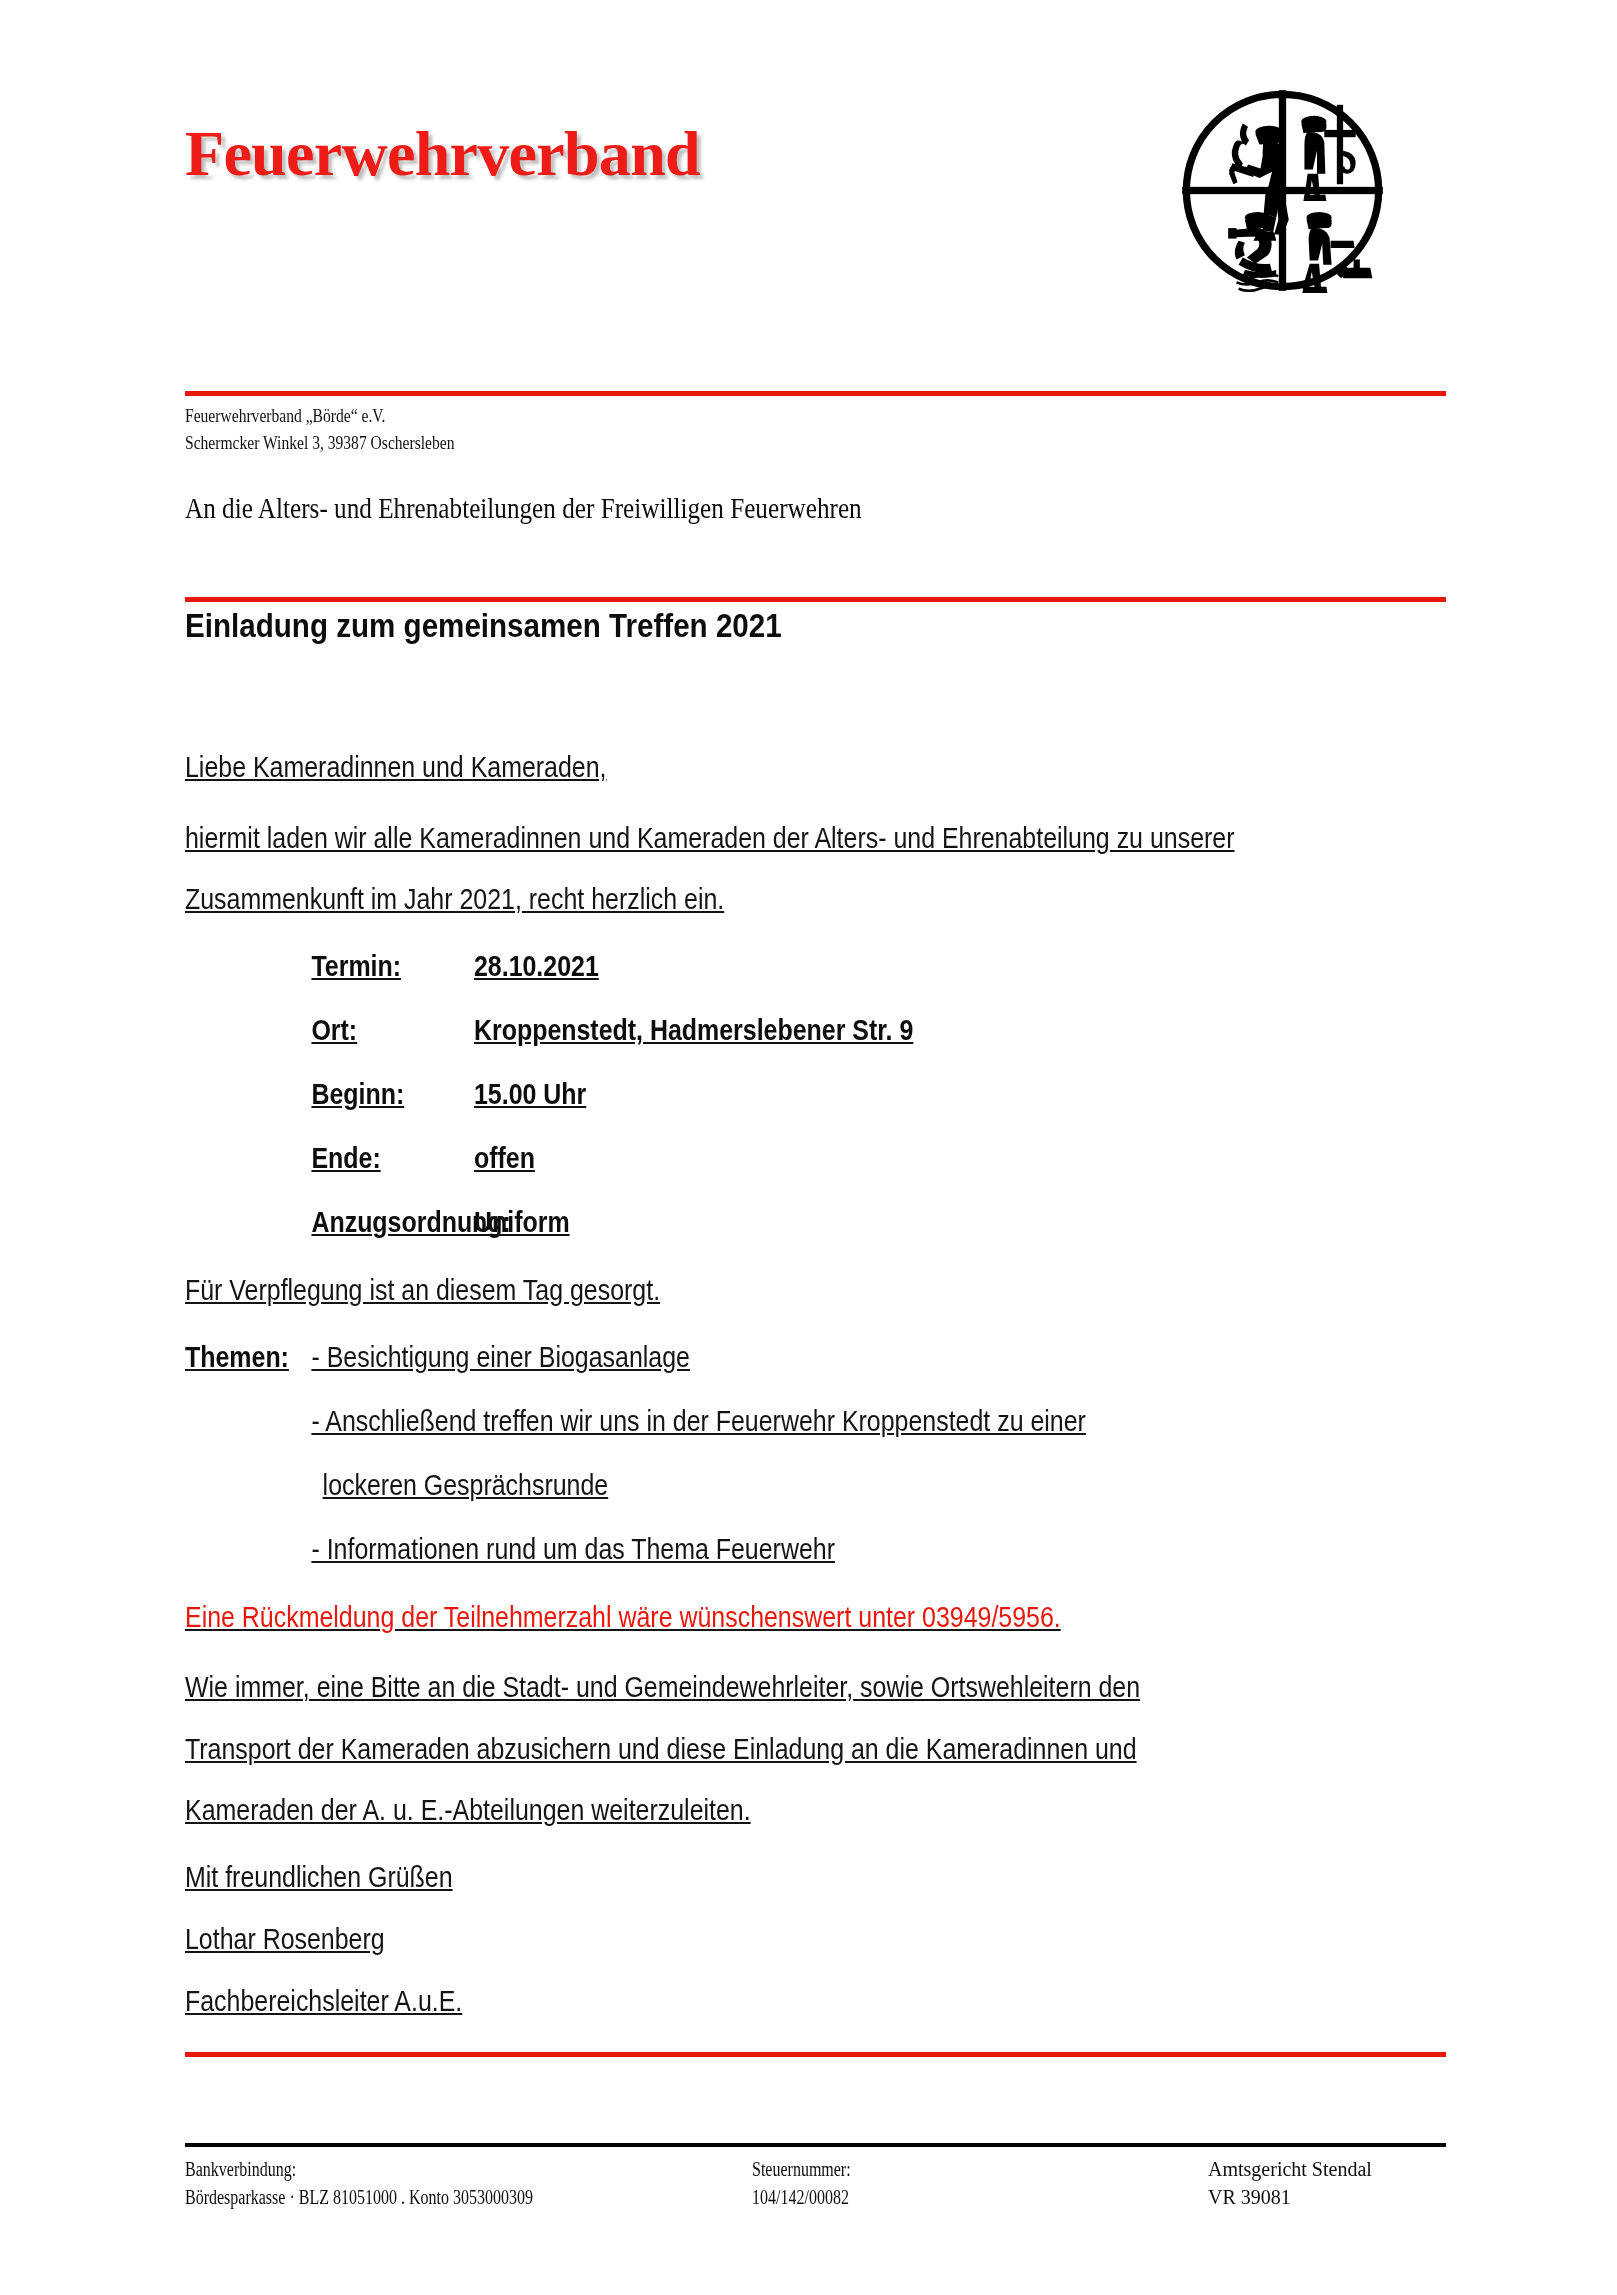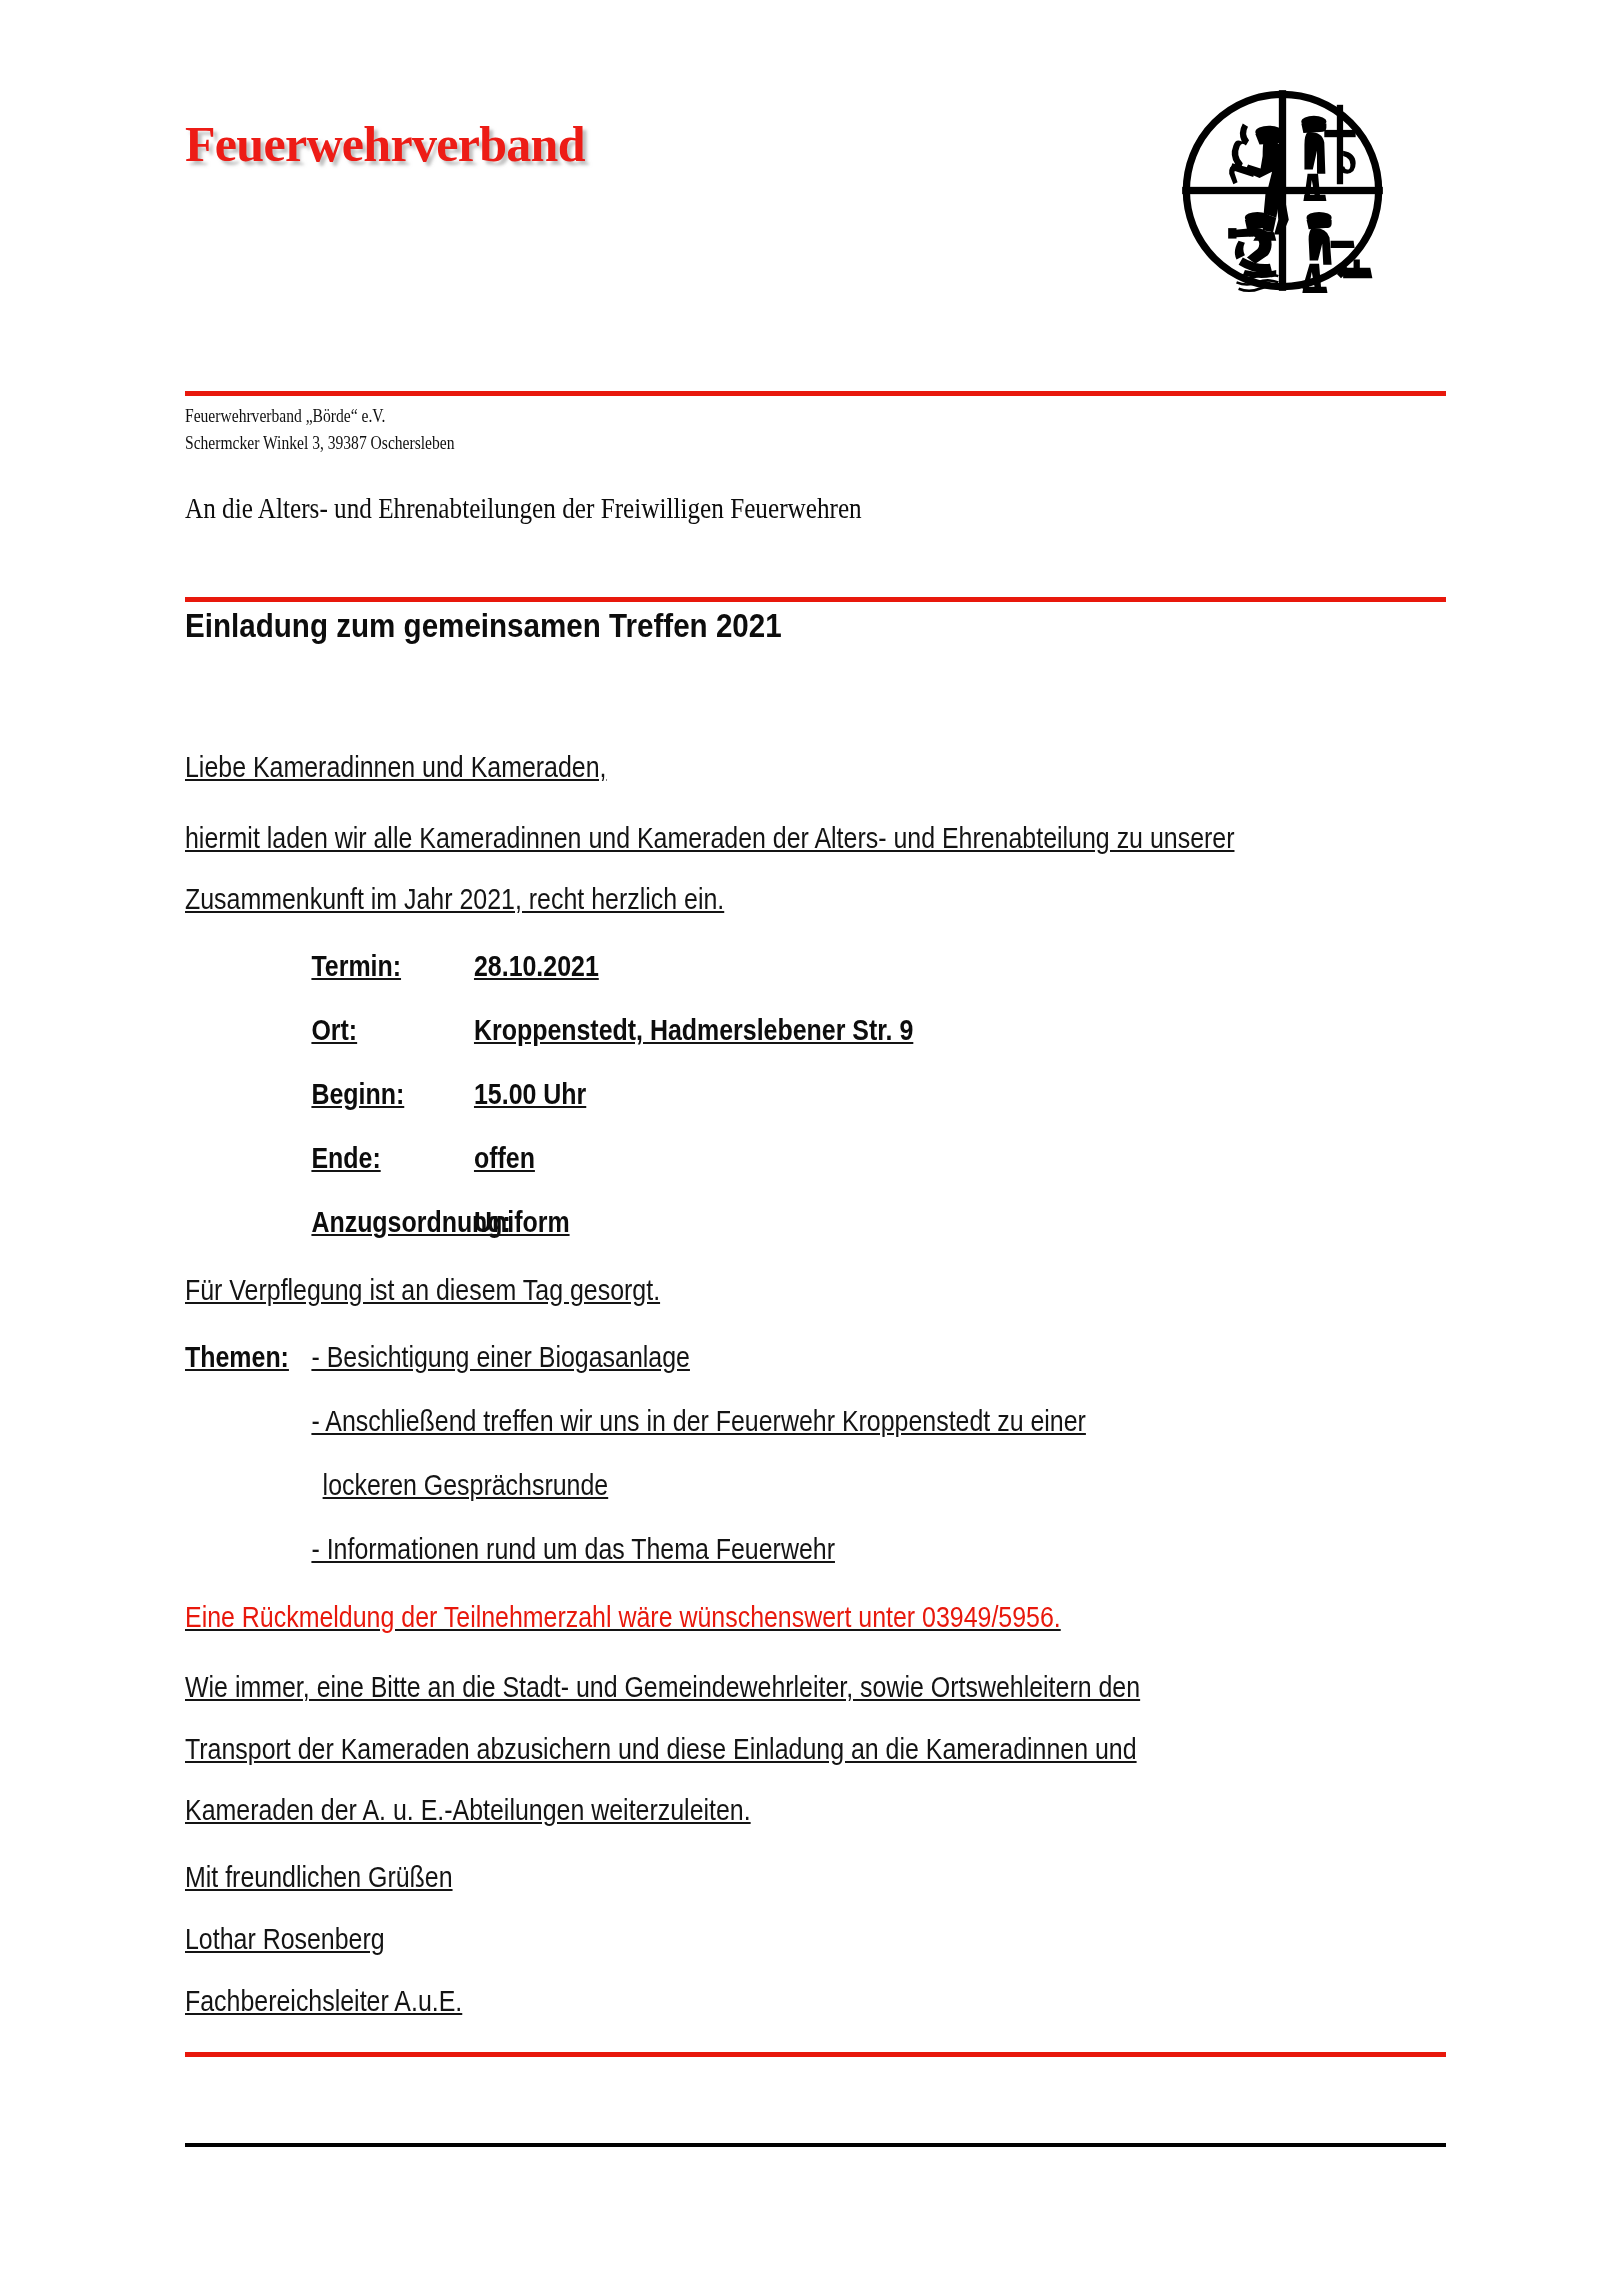--- a/index.html
+++ b/index.html
@@ -21,21 +21,21 @@
   
   .letterhead {
     position: absolute;
     left: 185px;
     top: 111px;
     width: 978px;
   }
   .letterhead-line {
     font-family: "Liberation Serif", "DejaVu Serif", serif;
     font-weight: bold;
-    font-size: 50px;
+    font-size: 64px;
     line-height: 1.35;
     color: #ED1C16;
     letter-spacing: -0.7px;
     text-shadow: 3.9px 3.9px 3.3px rgba(140,140,140,0.55);
     white-space: nowrap;
   }
 
   .logo {
     position: absolute;
     left: 1178px;
@@ -324,15 +324,29 @@
 
     <p class="para tight">Wie immer, eine Bitte an die Stadt- und Gemeindewehrleiter, sowie Ortswehleitern den</p>
     <p class="para tight">Transport der Kameraden abzusichern und diese Einladung an die Kameradinnen und</p>
     <p class="para">Kameraden der A. u. E.-Abteilungen weiterzuleiten.</p>
 
     <div class="sig">Mit freundlichen Grüßen</div>
     <div class="sig">Lothar Rosenberg</div>
     <div class="sig">Fachbereichsleiter A.u.E.</div>
   </div>
 
+  <div class="footer">
+    <div class="footer-col c1 cond">
+      <div>Bankverbindung:</div>
+      <div>Bördesparkasse · BLZ 81051000 . Konto 3053000309</div>
+    </div>
+    <div class="footer-col c2 cond">
+      <div>Steuernummer:</div>
+      <div>104/142/00082</div>
+    </div>
+    <div class="footer-col c3">
+      <div>Amtsgericht Stendal</div>
+      <div>VR 39081</div>
+    </div>
+  </div>
 
 </div>
 
 
 </body></html>

